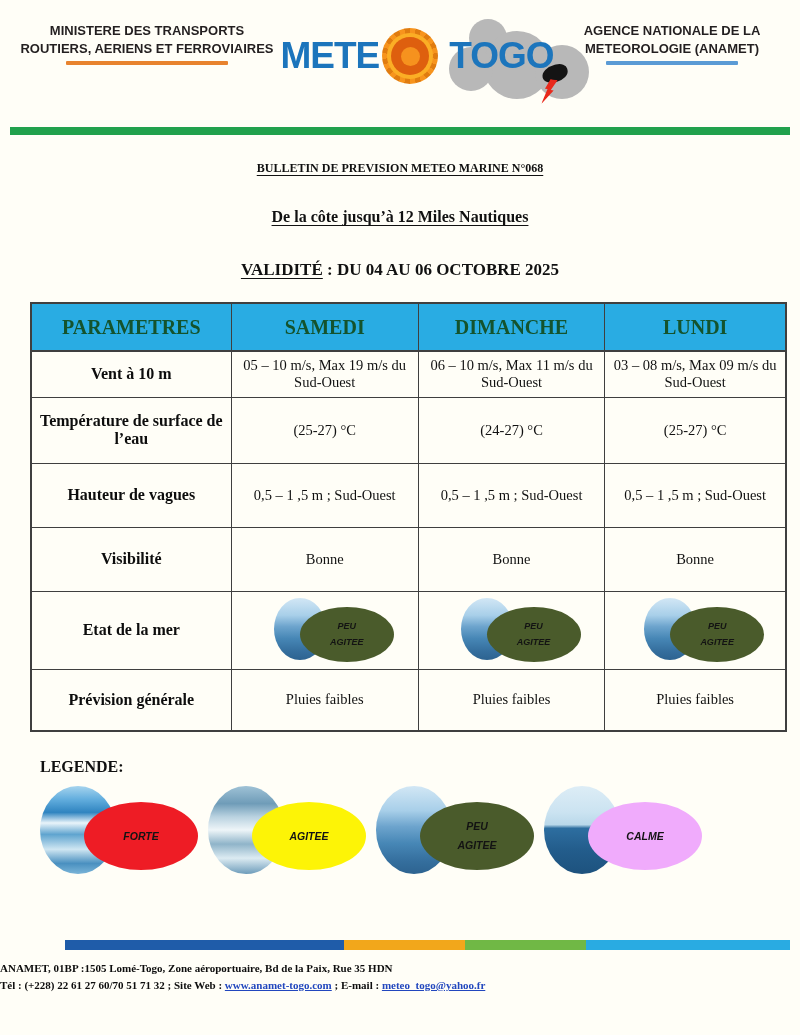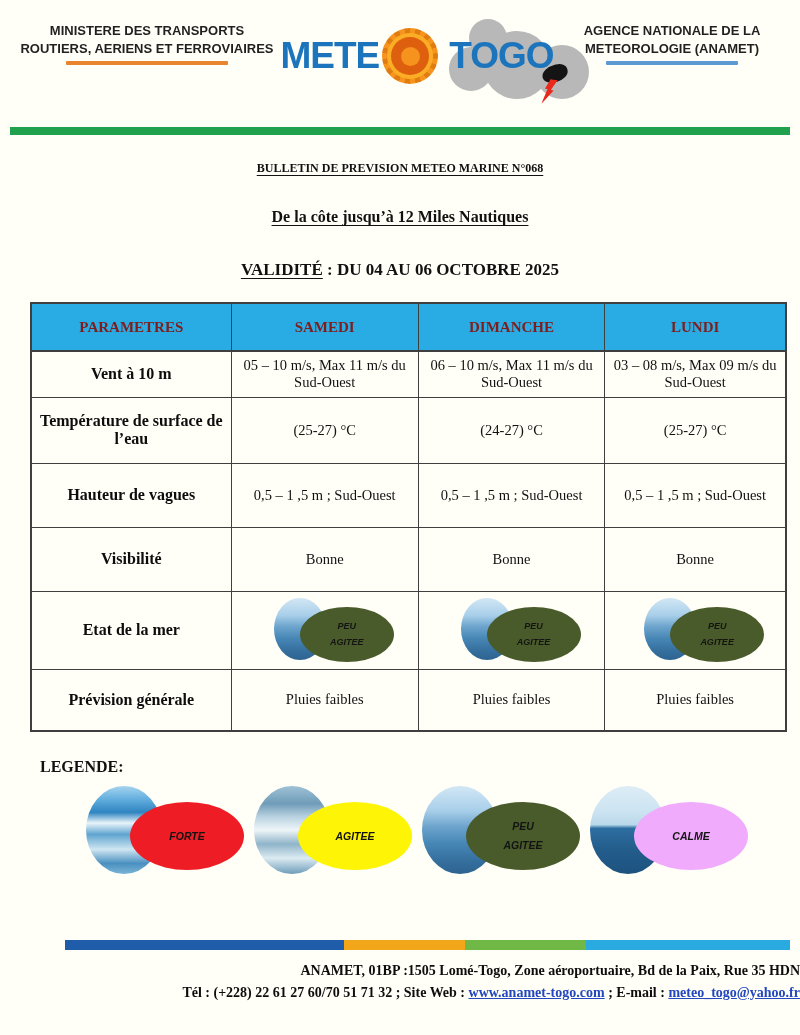--- a/index.html
+++ b/index.html
@@ -45,55 +45,55 @@
   .title-main { margin-top:26px; font-size:12px; }
   .title-main span, .title-sub span { text-decoration:underline; text-underline-offset:3px; }
   .title-sub { margin-top:32px; font-size:16px; }
   .title-val { margin-top:34px; font-size:17px; }
   .title-val .u { text-decoration:underline; text-underline-offset:3px; }
   
   table.forecast { border-collapse:collapse; width:757px; margin:22px 0 0 30px; border:2px solid #3F3F3F; table-layout:fixed; }
   table.forecast th, table.forecast td { border:1px solid #3F3F3F; text-align:center; vertical-align:middle; padding:2px 6px; }
   col.c1 { width:26.5%; } col.c2 { width:24.8%; } col.c3 { width:24.7%; } col.c4 { width:24%; }
   tr.head-row { height:48px; background:#29ACE3; }
-  tr.head-row th { font-size:15px; font-weight:bold; color:#7f1d1d; border-bottom:2px solid #3F3F3F; }
+  tr.head-row th { font-size:20px; font-weight:bold; color:#14532d; border-bottom:2px solid #3F3F3F; }
   td.param-cell { font-weight:bold; font-size:16px; color:#0d0d0d; }
   td.value-cell { font-size:14.5px; }
   tbody tr:nth-child(1) { height:46px; }
   tbody tr:nth-child(2) { height:66px; }
   tbody tr:nth-child(3) { height:64px; }
   tbody tr:nth-child(4) { height:64px; }
   tbody tr:nth-child(5) { height:78px; }
   tbody tr:nth-child(6) { height:62px; }
   
   .sea-wrap { position:relative; }
   .sea-photo { position:absolute; border-radius:50%; }
   .sea-ellipse { position:absolute; border-radius:50%; display:flex; flex-direction:column; align-items:center; justify-content:center;
     font-family:"Liberation Sans", sans-serif; font-weight:bold; color:#131313;font-style:italic; }
   .sea-wrap-table { width:150px; height:70px; margin:0 auto; }
   .sea-wrap-table .sea-photo { left:24px; top:3px; width:52px; height:62px; }
   .sea-wrap-table .sea-ellipse { left:50px; top:12px; width:94px; height:55px; font-size:9px; line-height:1.7; }
-  .legend-row { display:flex; justify-content:flex-end; padding:10px 48px 0 22px; }
+  .legend-row { display:flex; justify-content:flex-start; padding:10px 48px 0 34px; }
   .legend-item { position:relative; width:168px; height:96px; }
   .legend-item .sea-photo { left:6px; top:0; width:76px; height:88px; }
   .legend-item .sea-ellipse { left:50px; top:16px; width:114px; height:68px; font-size:10.5px; line-height:1.8; }
   .photo-peu   { background:linear-gradient(180deg,#d2e7f5 0%,#a8cfe9 28%,#6da4cd 46%,#4787b6 65%,#356f9e 85%,#2d6390 100%); }
   .photo-forte { background:linear-gradient(180deg,#a6d4ee 0%,#63aede 15%,#2f84c0 30%,#e9f4fa 42%,#5fa4cf 55%,#cfe6f2 72%,#4a90c0 88%,#7ab4d8 100%); }
   .photo-agitee{ background:linear-gradient(180deg,#9fc2d6 0%,#6f9cb8 20%,#b9d2e0 35%,#eef5f8 50%,#8fb4c9 66%,#dcebf2 82%,#6d9cba 100%); }
   .photo-calme { background:linear-gradient(180deg,#ddedf6 0%,#cbe3f1 30%,#b9d8ea 44%,#2d6ea0 48%,#235d8c 72%,#1d527e 100%); }
   
   .legend-title { margin:26px 0 0 40px; font-size:16px; font-weight:bold; }
   
   .footer-bar { display:flex; height:10px; width:725px; margin:58px 0 10px 65px; }
   .footer-bar .seg { height:100%; }
   .footer-bar .seg:nth-child(1){ flex:0 0 38.5%; }
   .footer-bar .seg:nth-child(2){ flex:0 0 16.7%; }
   .footer-bar .seg:nth-child(3){ flex:0 0 16.6%; }
   .footer-bar .seg:nth-child(4){ flex:0 0 28.2%; }
-  .footer-text { text-align:right; font-weight:bold; font-size:14px; line-height:1.55; color:#0d0d0d; }
+  .footer-text { text-align:left; font-weight:bold; font-size:11px; line-height:1.55; color:#0d0d0d; }
   .footer-text a { color:#2247BE; }
 </style>
 </head>
 <body>
 
 <div class="page">
 
   <div class="header">
     <div class="hdr-block hdr-left">
       <div>MINISTERE DES TRANSPORTS</div>
@@ -145,21 +145,21 @@
         <tr class="head-row" id="thead-row">
           <th>PARAMETRES</th>
           <th>SAMEDI</th>
           <th>DIMANCHE</th>
           <th>LUNDI</th>
         </tr>
       </thead>
     <tbody id="tbody">
         <tr>
           <td class="param-cell">Vent à 10 m</td>
-          <td class="value-cell">05 – 10 m/s, Max 11 m/s du Sud-Ouest</td>
+          <td class="value-cell">05 – 10 m/s, Max 19 m/s du Sud-Ouest</td>
           <td class="value-cell">06 – 10 m/s, Max 11 m/s du Sud-Ouest</td>
           <td class="value-cell">03 – 08 m/s, Max 09 m/s du Sud-Ouest</td>
         </tr>
         <tr>
           <td class="param-cell">Température de surface de l’eau</td>
           <td class="value-cell">(25-27) °C</td>
           <td class="value-cell">(24-27) °C</td>
           <td class="value-cell">(25-27) °C</td>
         </tr>
         <tr>

